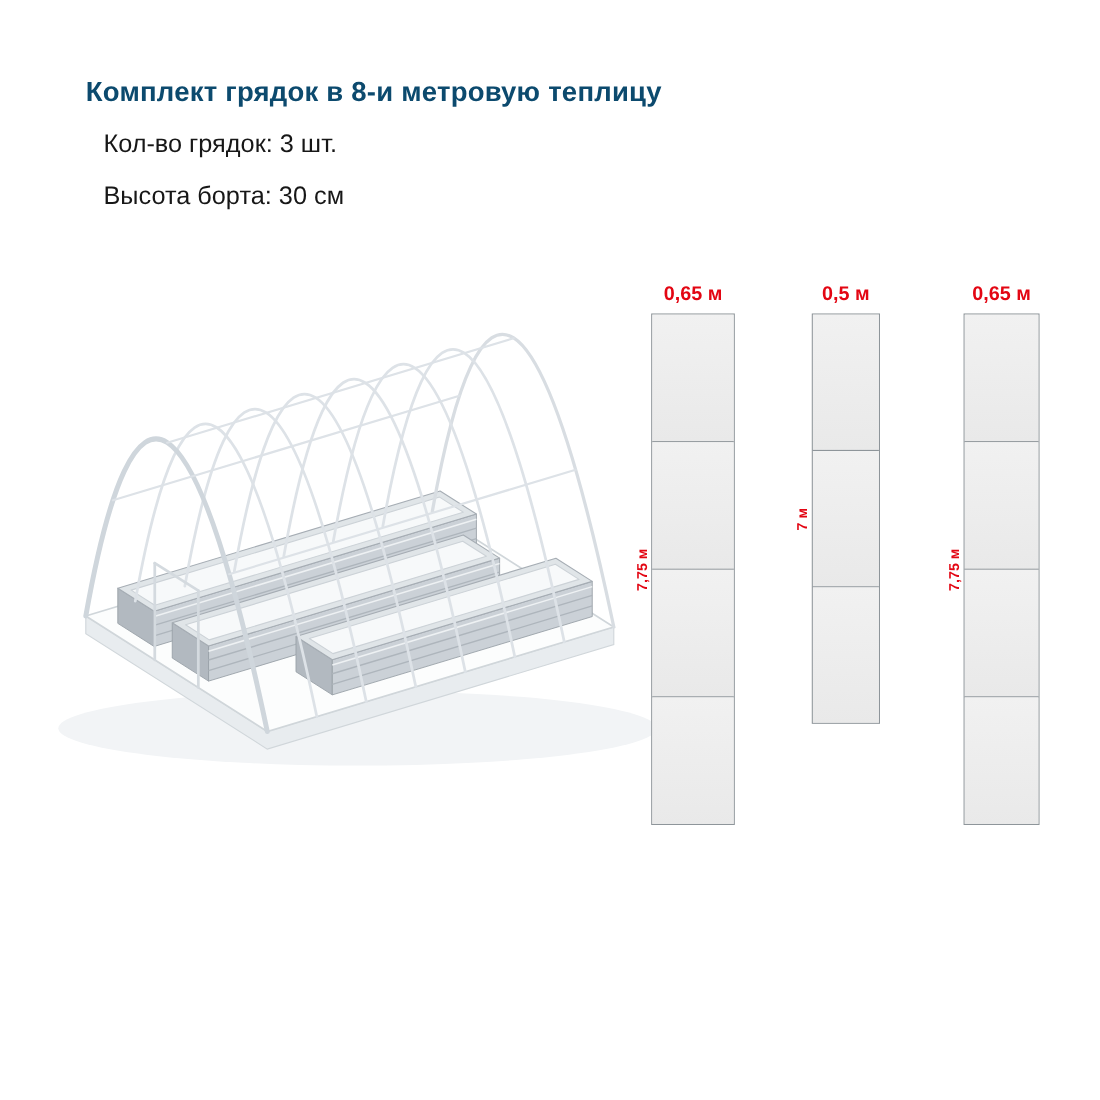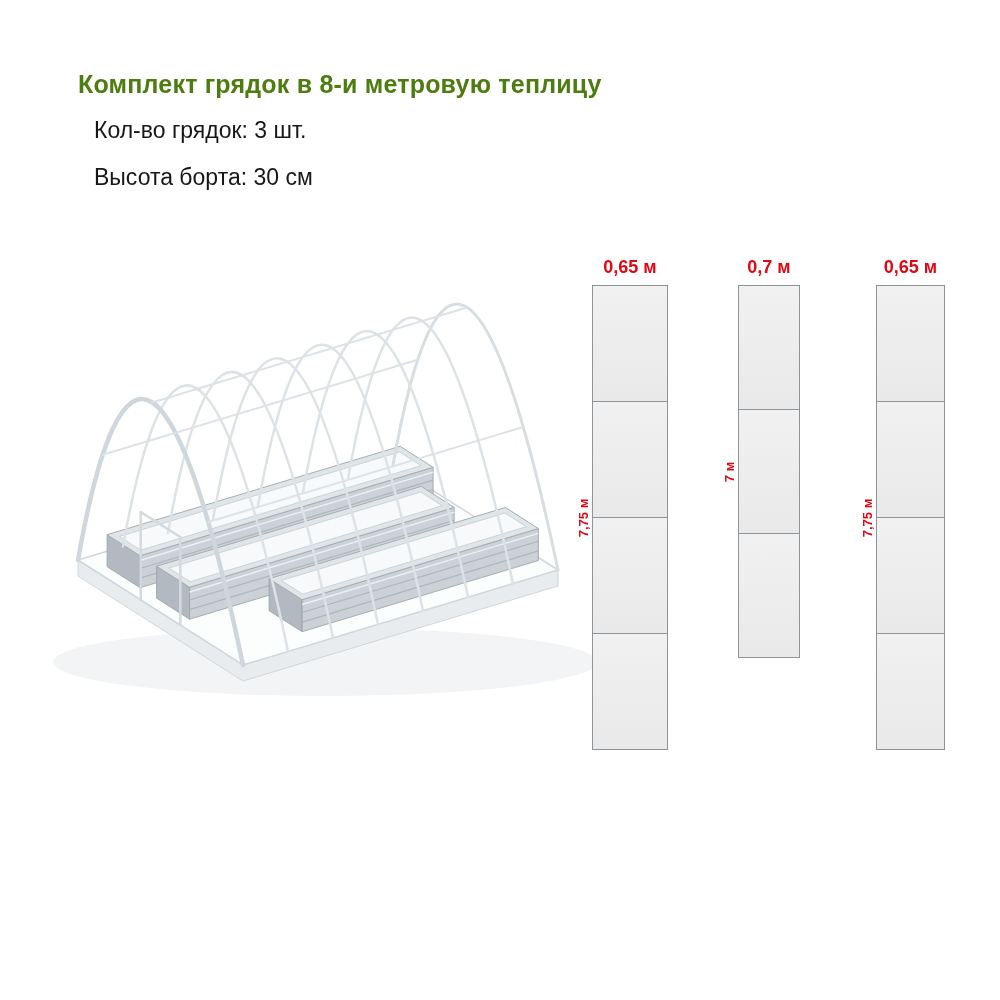--- a/index.html
+++ b/index.html
@@ -2,21 +2,21 @@
 <html style="--accent: #e30613;"><head>
 <meta charset="utf-8">
 <style>
   *{box-sizing:border-box}
   html,body{margin:0;padding:0}
   body{width:1000px;height:1000px;background:#ffffff;font-family:"Liberation Sans",sans-serif;color:#121212}
   .canvas{position:relative;width:1000px;height:1000px;background:#fff;overflow:hidden}
 
   
   .header{position:absolute;left:78px;top:70px}
-  .header h1{margin:0 0 13px;font-size:25px;font-weight:700;letter-spacing:.2px;color:#4d7c0f}
+  .header h1{margin:0 0 13px;font-size:25px;font-weight:700;letter-spacing:.2px;color:#0c4a6e}
   .header p{margin:16px;font-size:23px;line-height:31px;font-weight:400;color:#171717}
 
   
   .illustration{position:absolute;left:40px;top:290px;width:560px;height:430px}
 
   
   .diagrams{position:absolute;inset:0;pointer-events:none}
   .bed-diagram{position:absolute}
   .bed-rect{position:absolute;inset:0;background:#ededed;border:1px solid #8e959a;display:flex;flex-direction:column}
   .bed-section{flex:1 1 0;border-bottom:1px solid #8e959a;background:linear-gradient(#f1f1f1,#e9e9e9)}
@@ -103,21 +103,21 @@
         <div class="width-label">0,65 м</div>
         <div class="length-label">7,75 м</div>
         <div class="bed-rect">
           <div class="bed-section"></div>
           <div class="bed-section"></div>
           <div class="bed-section"></div>
           <div class="bed-section"></div>
         </div>
       </div>
       <div class="bed-diagram" style="left: 738px; top: 285px; width: 62px; height: 373px;">
-        <div class="width-label">0,7 м</div>
+        <div class="width-label">0,5 м</div>
         <div class="length-label">7 м</div>
         <div class="bed-rect">
           <div class="bed-section"></div>
           <div class="bed-section"></div>
           <div class="bed-section"></div>
         </div>
       </div>
       <div class="bed-diagram" style="left: 876px; top: 285px; width: 69px; height: 465px;">
         <div class="width-label">0,65 м</div>
         <div class="length-label">7,75 м</div>

